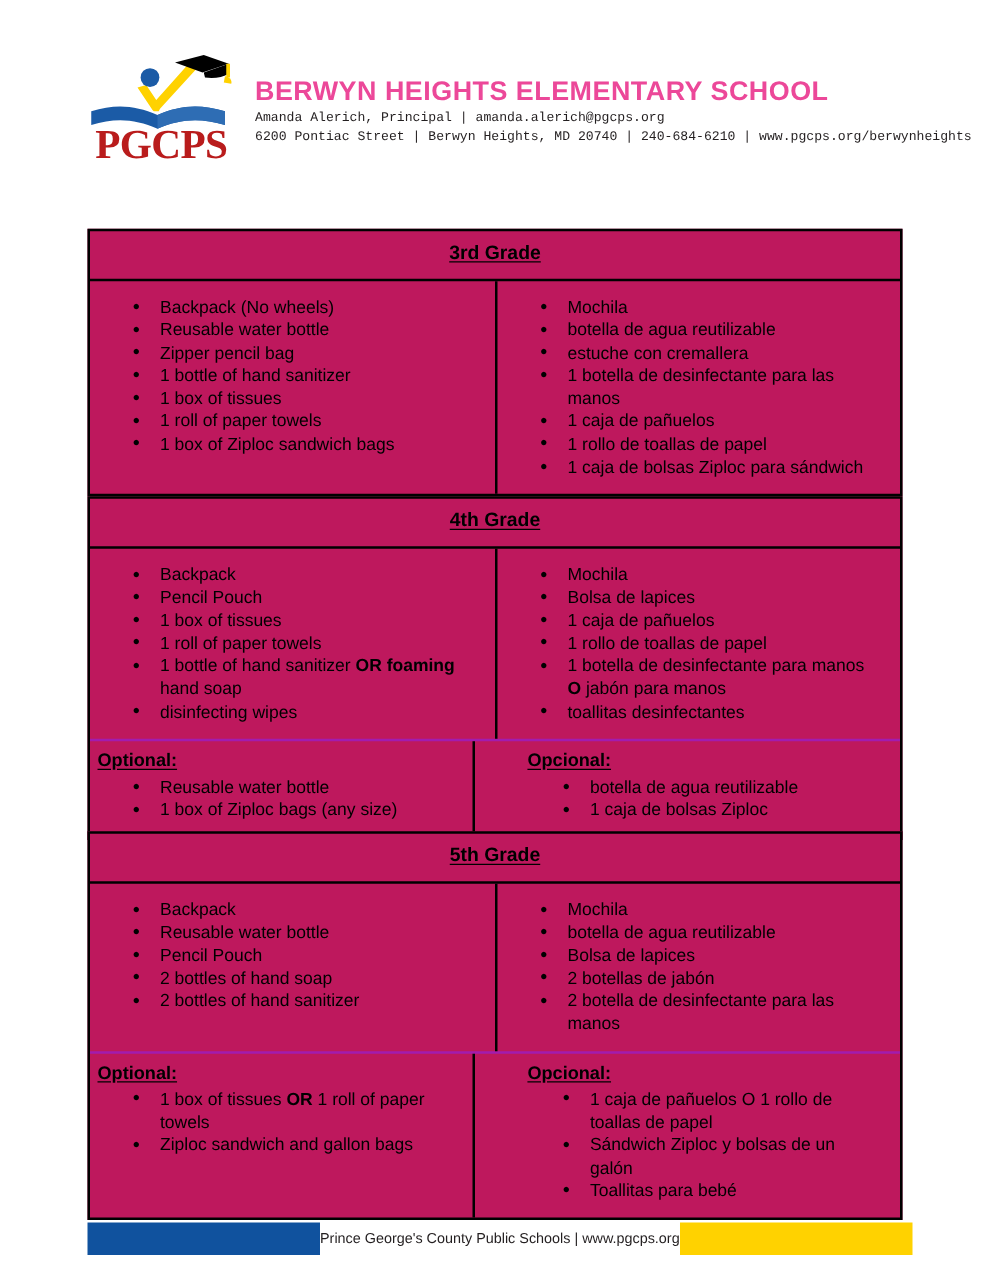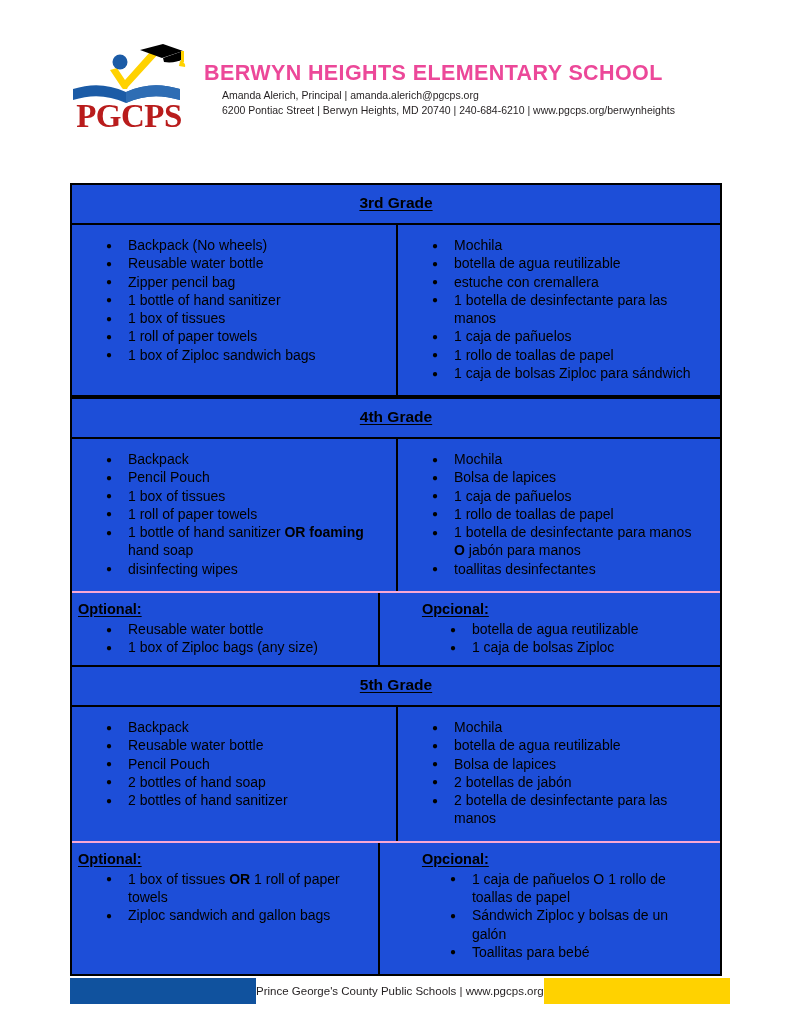--- a/index.html
+++ b/index.html
@@ -60,39 +60,38 @@
   .school-title {
     font-family: "Liberation Sans", sans-serif;
     font-weight: bold;
     font-size: 21.5px;
     letter-spacing: 0.4px;
     color: #1B5BA6;
     line-height: 1.1;
     white-space: nowrap;
   }
   .contact-line {
-    font-family: Liberation Sans, sans-serif;
+    font-family: Liberation Mono, monospace;
     font-size: 10.5px;
     color: #231F20;
     line-height: 1.45;
     margin-top: 2px;
     white-space: nowrap;
-    margin-left: 18px;
   }
   .contact-line.second { margin-top: 0; }
 
   
   .grade-table {
     position: absolute;
     left: 70px;
     width: 652px;
     border: 2px solid #000000;
     border-collapse: collapse;
     box-sizing: border-box;
-    background: #1d4ed8;
+    background: #be185d;
   }
   .grade-title-row {
     border-bottom: 2px solid #000000;
     text-align: center;
     padding: 9px 0 11px 0;
   }
   .grade-title {
     font-family: "Liberation Sans", sans-serif;
     font-weight: bold;
     font-size: 15.5px;
@@ -108,21 +107,21 @@
     padding: 7px 6px 9px 0;
   }
   .col-left {
     width: 326px;
     border-right: 2px solid #000000;
   }
   .col-right {
     width: 322px;
   }
   .section-divider {
-    border-top: 2px solid #f9a8d4;
+    border-top: 2px solid #a21caf;
     gap: 36px;
   }
   ul.items {
     margin: 4px;
     padding: 0;
     list-style: none;
   }
   ul.items li {
     position: relative;
     font-family: "Liberation Sans", sans-serif;

